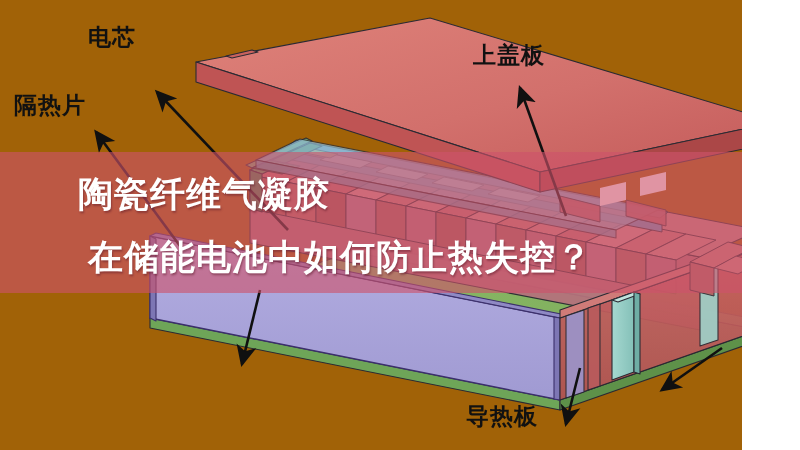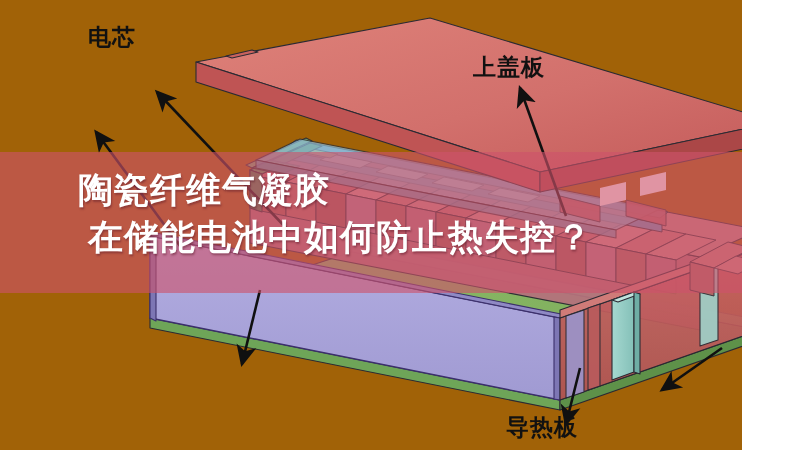--- a/index.html
+++ b/index.html
@@ -28,23 +28,23 @@
     position: absolute;
     color: #111111;
     font-weight: bold;
     font-size: 23px;
     letter-spacing: 1px;
     white-space: nowrap;
     font-family: "DejaVu Sans", "Liberation Sans", sans-serif;
   }
   #label-cell        { left: 88px;  top: 22px;  }
   #label-insulation  { left: 14px;  top: 90px;  }
-  #label-topcover    { left: 473px; top: 40px; margin-top: 12px;  }
+  #label-topcover    { left: 473px; top: 40px;  }
   #label-sideplate   { left: 197px; top: 374px; }
-  #label-heatplate   { left: 466px; top: 412px; margin-left: 40px; }
+  #label-heatplate   { left: 466px; top: 401px; }
   #label-endplate    { left: 681px; top: 363px; }
 
   
   #banner {
     position: absolute;
     left: 0;
     top: 152px;
     width: 800px;
     height: 141px;
     background: rgba(205, 82, 106, 0.62);
@@ -54,26 +54,26 @@
     left: 0;
     top: 152px;
     width: 800px;
     height: 141px;
     color: #ffffff;
     font-weight: bold;
     font-size: 35px;
     line-height: 47px;
     letter-spacing: 1px;
     text-shadow: 1px 2px 2px rgba(90, 25, 40, 0.45);
-    font-family: Liberation Mono, monospace;
+    font-family: Liberation Sans, sans-serif;
     padding: 18px 0 0 0;
     box-sizing: border-box;
   }
   #banner-line1 { display: block; padding-left: 78px; }
-  #banner-line2 { display: block; padding-left: 88px; }
+  #banner-line2 { display: block; padding-left: 88px; margin-top: 16px; }
 </style>
 </head>
 <body>
 
 <div id="stage">
 
   <svg id="diagram-svg" viewBox="0 0 800 450">
     <defs>
       <linearGradient id="gradTopCover" x1="0" y1="0" x2="1" y2="1">
         <stop offset="0%" stop-color="#de8179"></stop>
@@ -231,20 +231,21 @@
       <line x1="180" y1="246" x2="96" y2="132"></line>
       <line x1="566" y1="216" x2="520" y2="88"></line>
       <line x1="260" y1="290" x2="242" y2="364"></line>
       <line x1="580" y1="368" x2="566" y2="424"></line>
       <line x1="722" y1="348" x2="662" y2="390"></line>
     </g>
   </svg>
 
   <div class="callout-label" id="label-cell">电芯</div>
 
+  <div class="callout-label" id="label-insulation">隔热片</div>
 
   <div class="callout-label" id="label-topcover">上盖板</div>
 
 
   <div class="callout-label" id="label-heatplate">导热板</div>
 
 
   <div id="banner"></div>
   <div id="banner-text">
     <span id="banner-line1">陶瓷纤维气凝胶</span>

